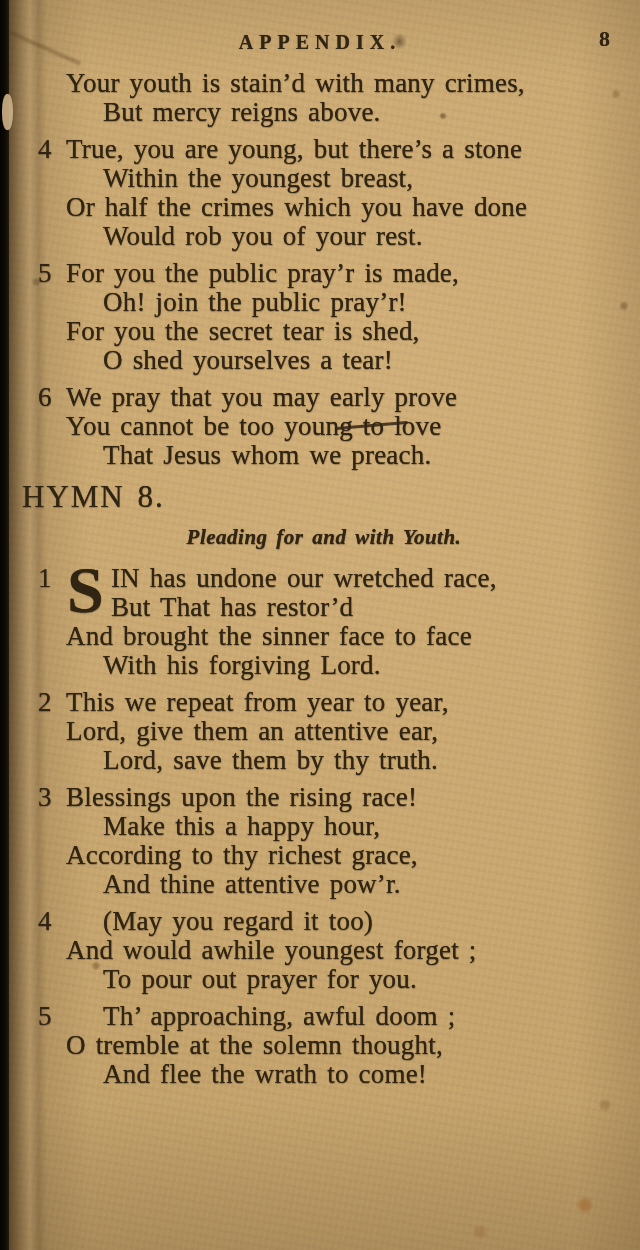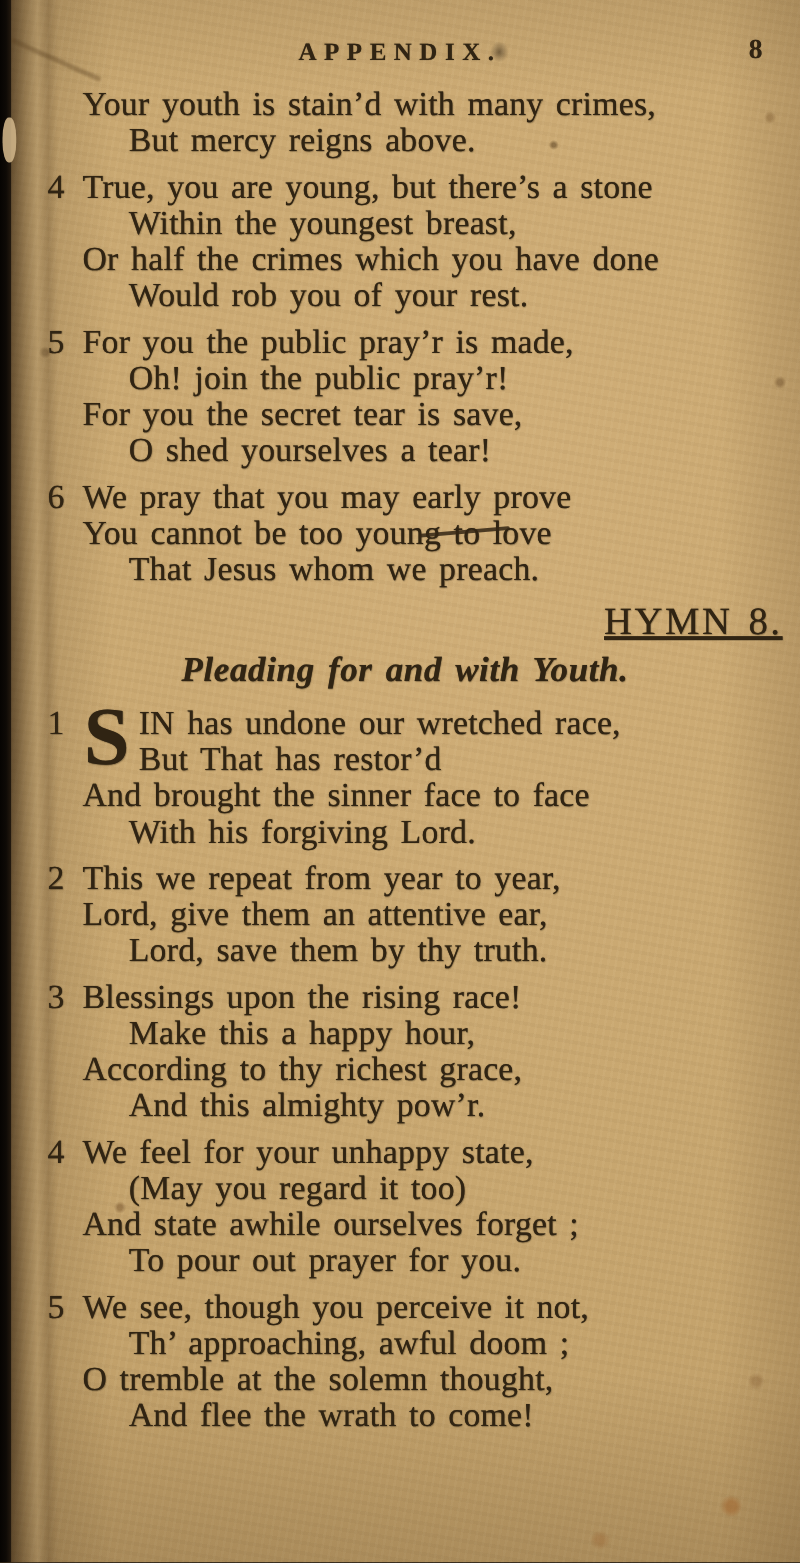--- a/index.html
+++ b/index.html
@@ -76,26 +76,26 @@
     margin:15px 14px 0 66px; font-size:27px; line-height:29px;
     word-spacing:3px; letter-spacing:0.2px;
     text-shadow:0 0 0.7px rgba(48,36,19,0.85), 0.5px 0.6px 0.9px rgba(48,36,19,0.3);
   }
   .stanza { position:relative; margin-bottom:8px; }
   .verse-number { position:absolute; left:-28px; top:0; }
   .line { white-space:nowrap; }
   .line.indent1 { margin-left:37px; }
 
   .hymn-heading {
-    text-align:right; margin:4px 0 9px -44px;
-    font-size:31px; letter-spacing:2px; line-height:37px;text-decoration:underline;
+    text-align:left; margin:4px 0 9px -44px;
+    font-size:31px; letter-spacing:2px; line-height:37px;
   }
   .hymn-subtitle {
     text-align:center; margin:0 0 14px -44px;
-    font-size:28px; font-style:italic; font-weight:bold; letter-spacing:0.5px; line-height:26px;
+    font-size:21px; font-style:italic; font-weight:bold; letter-spacing:0.5px; line-height:26px;
   }
 
   .dropcap {
     float:left; font-size:66px; line-height:46px; height:51px;
     font-weight:bold; margin:3px 7px 0 1px;
   }
   .pen-strike { position:relative; }
   .pen-strike::after {
     content:""; position:absolute; left:-4px; right:-6px; top:13px; height:3px;
     background:rgba(52,38,20,0.85); transform:rotate(-5deg); border-radius:2px;
@@ -124,21 +124,21 @@
             <span class="verse-number">4</span>
             <div class="line"><span>True, you are young, but there’s a stone</span></div>
             <div class="line indent1"><span>Within the youngest breast,</span></div>
             <div class="line"><span>Or half the crimes which you have done</span></div>
             <div class="line indent1"><span>Would rob you of your rest.</span></div>
           </div>
           <div class="stanza">
             <span class="verse-number">5</span>
             <div class="line"><span>For you the public pray’r is made,</span></div>
             <div class="line indent1"><span>Oh! join the public pray’r!</span></div>
-            <div class="line"><span>For you the secret tear is save,</span></div>
+            <div class="line"><span>For you the secret tear is shed,</span></div>
             <div class="line indent1"><span>O shed yourselves a tear!</span></div>
           </div>
           <div class="stanza">
             <span class="verse-number">6</span>
             <div class="line"><span>We pray that you may early prove</span></div>
             <div class="line"><span class="text-part">You cannot be too youn</span><span class="pen-strike">g to l</span><span class="text-part">ove</span></div>
             <div class="line indent1"><span>That Jesus whom we preach.</span></div>
           </div>
         </div>
       <div class="hymn-heading">HYMN 8.</div>
@@ -155,32 +155,30 @@
             <span class="verse-number">2</span>
             <div class="line"><span>This we repeat from year to year,</span></div>
             <div class="line"><span>Lord, give them an attentive ear,</span></div>
             <div class="line indent1"><span>Lord, save them by thy truth.</span></div>
           </div>
           <div class="stanza">
             <span class="verse-number">3</span>
             <div class="line"><span>Blessings upon the rising race!</span></div>
             <div class="line indent1"><span>Make this a happy hour,</span></div>
             <div class="line"><span>According to thy richest grace,</span></div>
-            <div class="line indent1"><span>And this almighty pow’r.</span></div>
+            <div class="line indent1"><span>And thine attentive pow’r.</span></div>
           </div>
           <div class="stanza">
             <span class="verse-number">4</span>
-            <div class="line"><span>We feel for your unhappy state,</span></div>
             <div class="line indent1"><span>(May you regard it too)</span></div>
-            <div class="line"><span>And state awhile ourselves forget ;</span></div>
+            <div class="line"><span>And would awhile youngest forget ;</span></div>
             <div class="line indent1"><span>To pour out prayer for you.</span></div>
           </div>
           <div class="stanza">
             <span class="verse-number">5</span>
-            <div class="line"><span>We see, though you perceive it not,</span></div>
             <div class="line indent1"><span>Th’ approaching, awful doom ;</span></div>
             <div class="line"><span>O tremble at the solemn thought,</span></div>
             <div class="line indent1"><span>And flee the wrath to come!</span></div>
           </div>
         </div>
     </div>
   </div>
 
   <div class="shade"></div>
   <div class="specks"></div>

